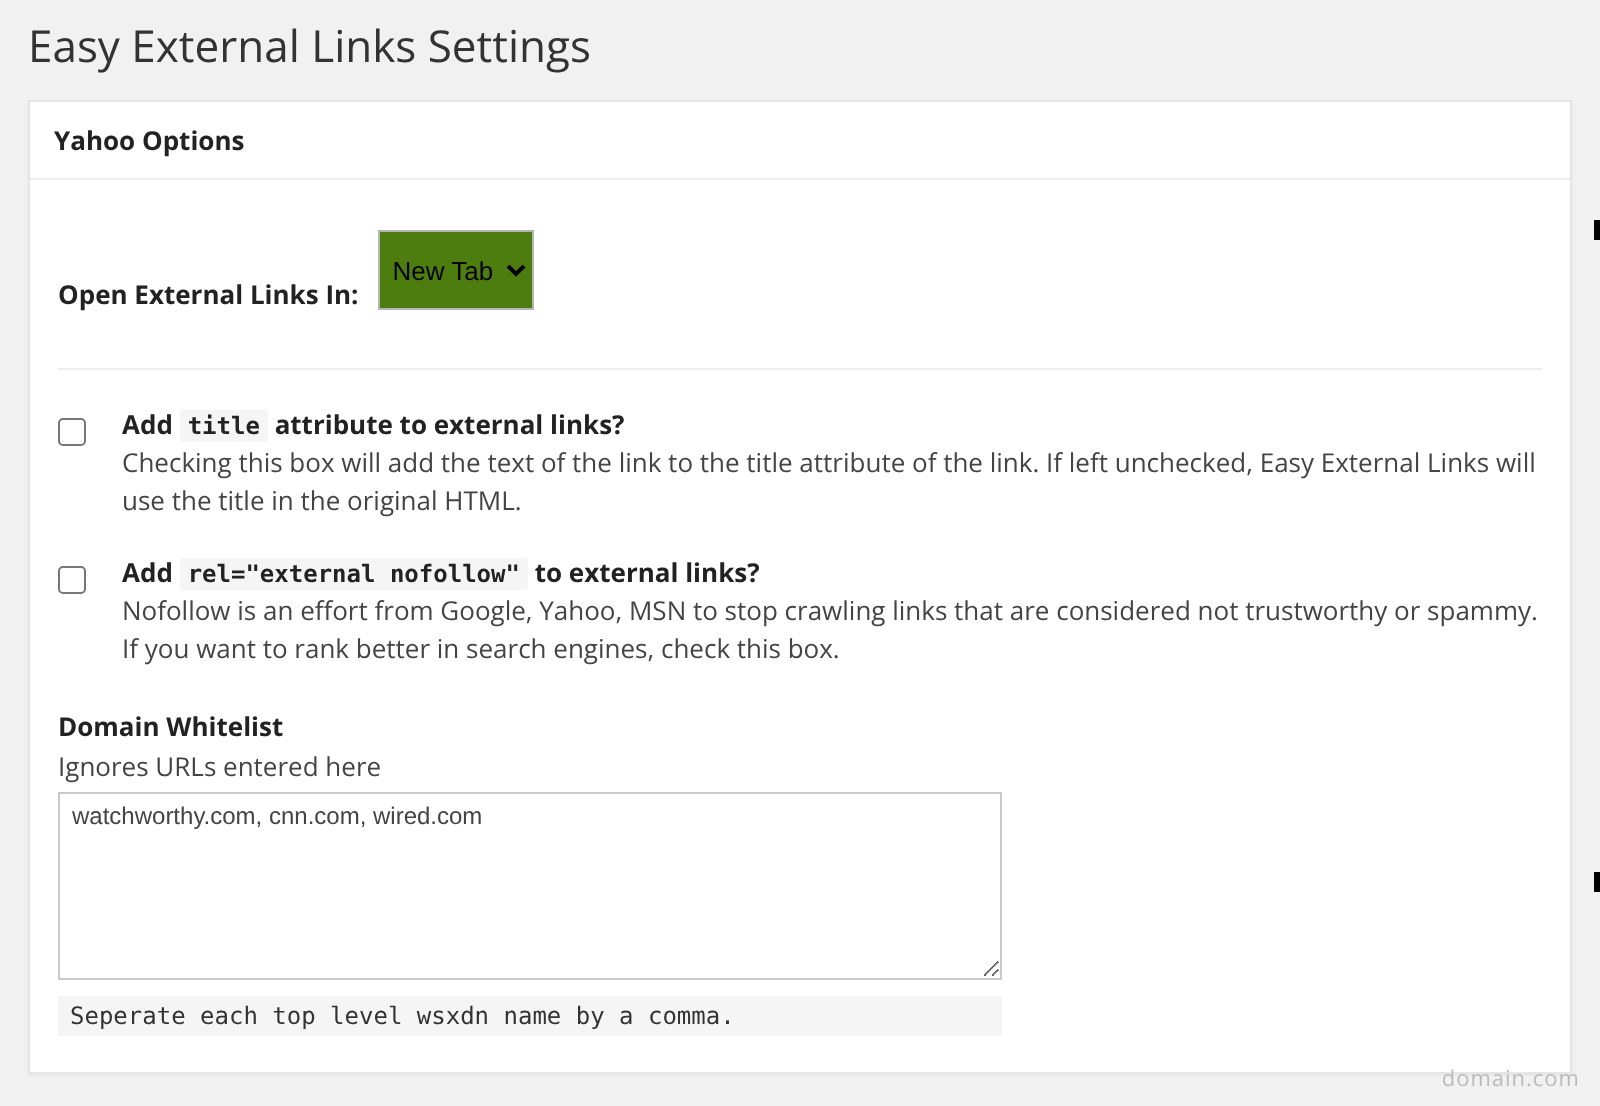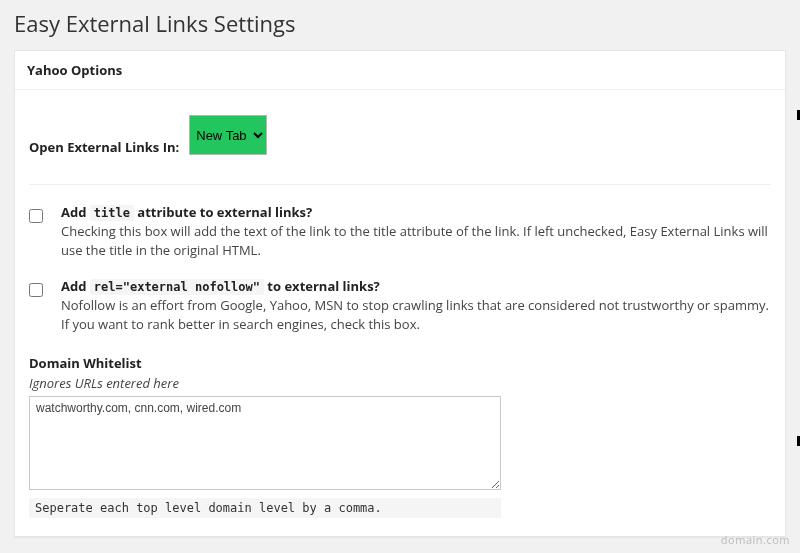--- a/index.html
+++ b/index.html
@@ -45,21 +45,21 @@
     .row-open label {
       font-weight: 700;
       color: #222;
       font-size: 13px;
       margin-top: 24px;
     }
     select {
       font-size: 13px;
       padding: 1px 2px;
       border: 1px solid #b5b5b5;
-      background: #22c55e;
+      background: #4d7c0f;
       height: 40px;
       min-width: 78px;
     }
     .opt-row {
       display: flex;
       align-items: flex-start;
       gap: 18px;
       padding: 18px 0 0 0;
     }
     .opt-row input[type="checkbox"] {
@@ -91,21 +91,20 @@
     .whitelist-block { padding: 20px 0 0 0; }
     .whitelist-title {
       font-size: 13px;
       font-weight: 700;
       color: #222;
     }
     .whitelist-sub {
       font-size: 13px;
       color: #444;
       margin: 2px 0 4px 0;
-      font-style: italic;
     }
     textarea {
       width: 472px;
       height: 94px;
       font-family: Arial, sans-serif;
       font-size: 12px;
       color: #444;
       padding: 4px 6px;
       border: 1px solid #c9c9c9;
       resize: both;
@@ -170,21 +169,21 @@
           <span>Add </span><code>rel="external nofollow"</code><span> to external links?</span>
         </div>
         <div class="opt-desc">Nofollow is an effort from Google, Yahoo, MSN to stop crawling links that are considered not trustworthy or spammy. If you want to rank better in search engines, check this box.</div>
       </div>
     </div>
 
     <div class="whitelist-block">
       <div class="whitelist-title">Domain Whitelist</div>
       <div class="whitelist-sub">Ignores URLs entered here</div>
       <textarea style="">watchworthy.com, cnn.com, wired.com</textarea>
-      <div class="help-line">Seperate each top level domain level by a comma.</div>
+      <div class="help-line">Seperate each top level wsxdn name by a comma.</div>
     </div>
 
   </div>
 </div>
 
 <div class="edge-bar eb1"></div>
 <div class="edge-bar eb2"></div>
 <div class="watermark">domain.com</div>
 
 </body></html>

